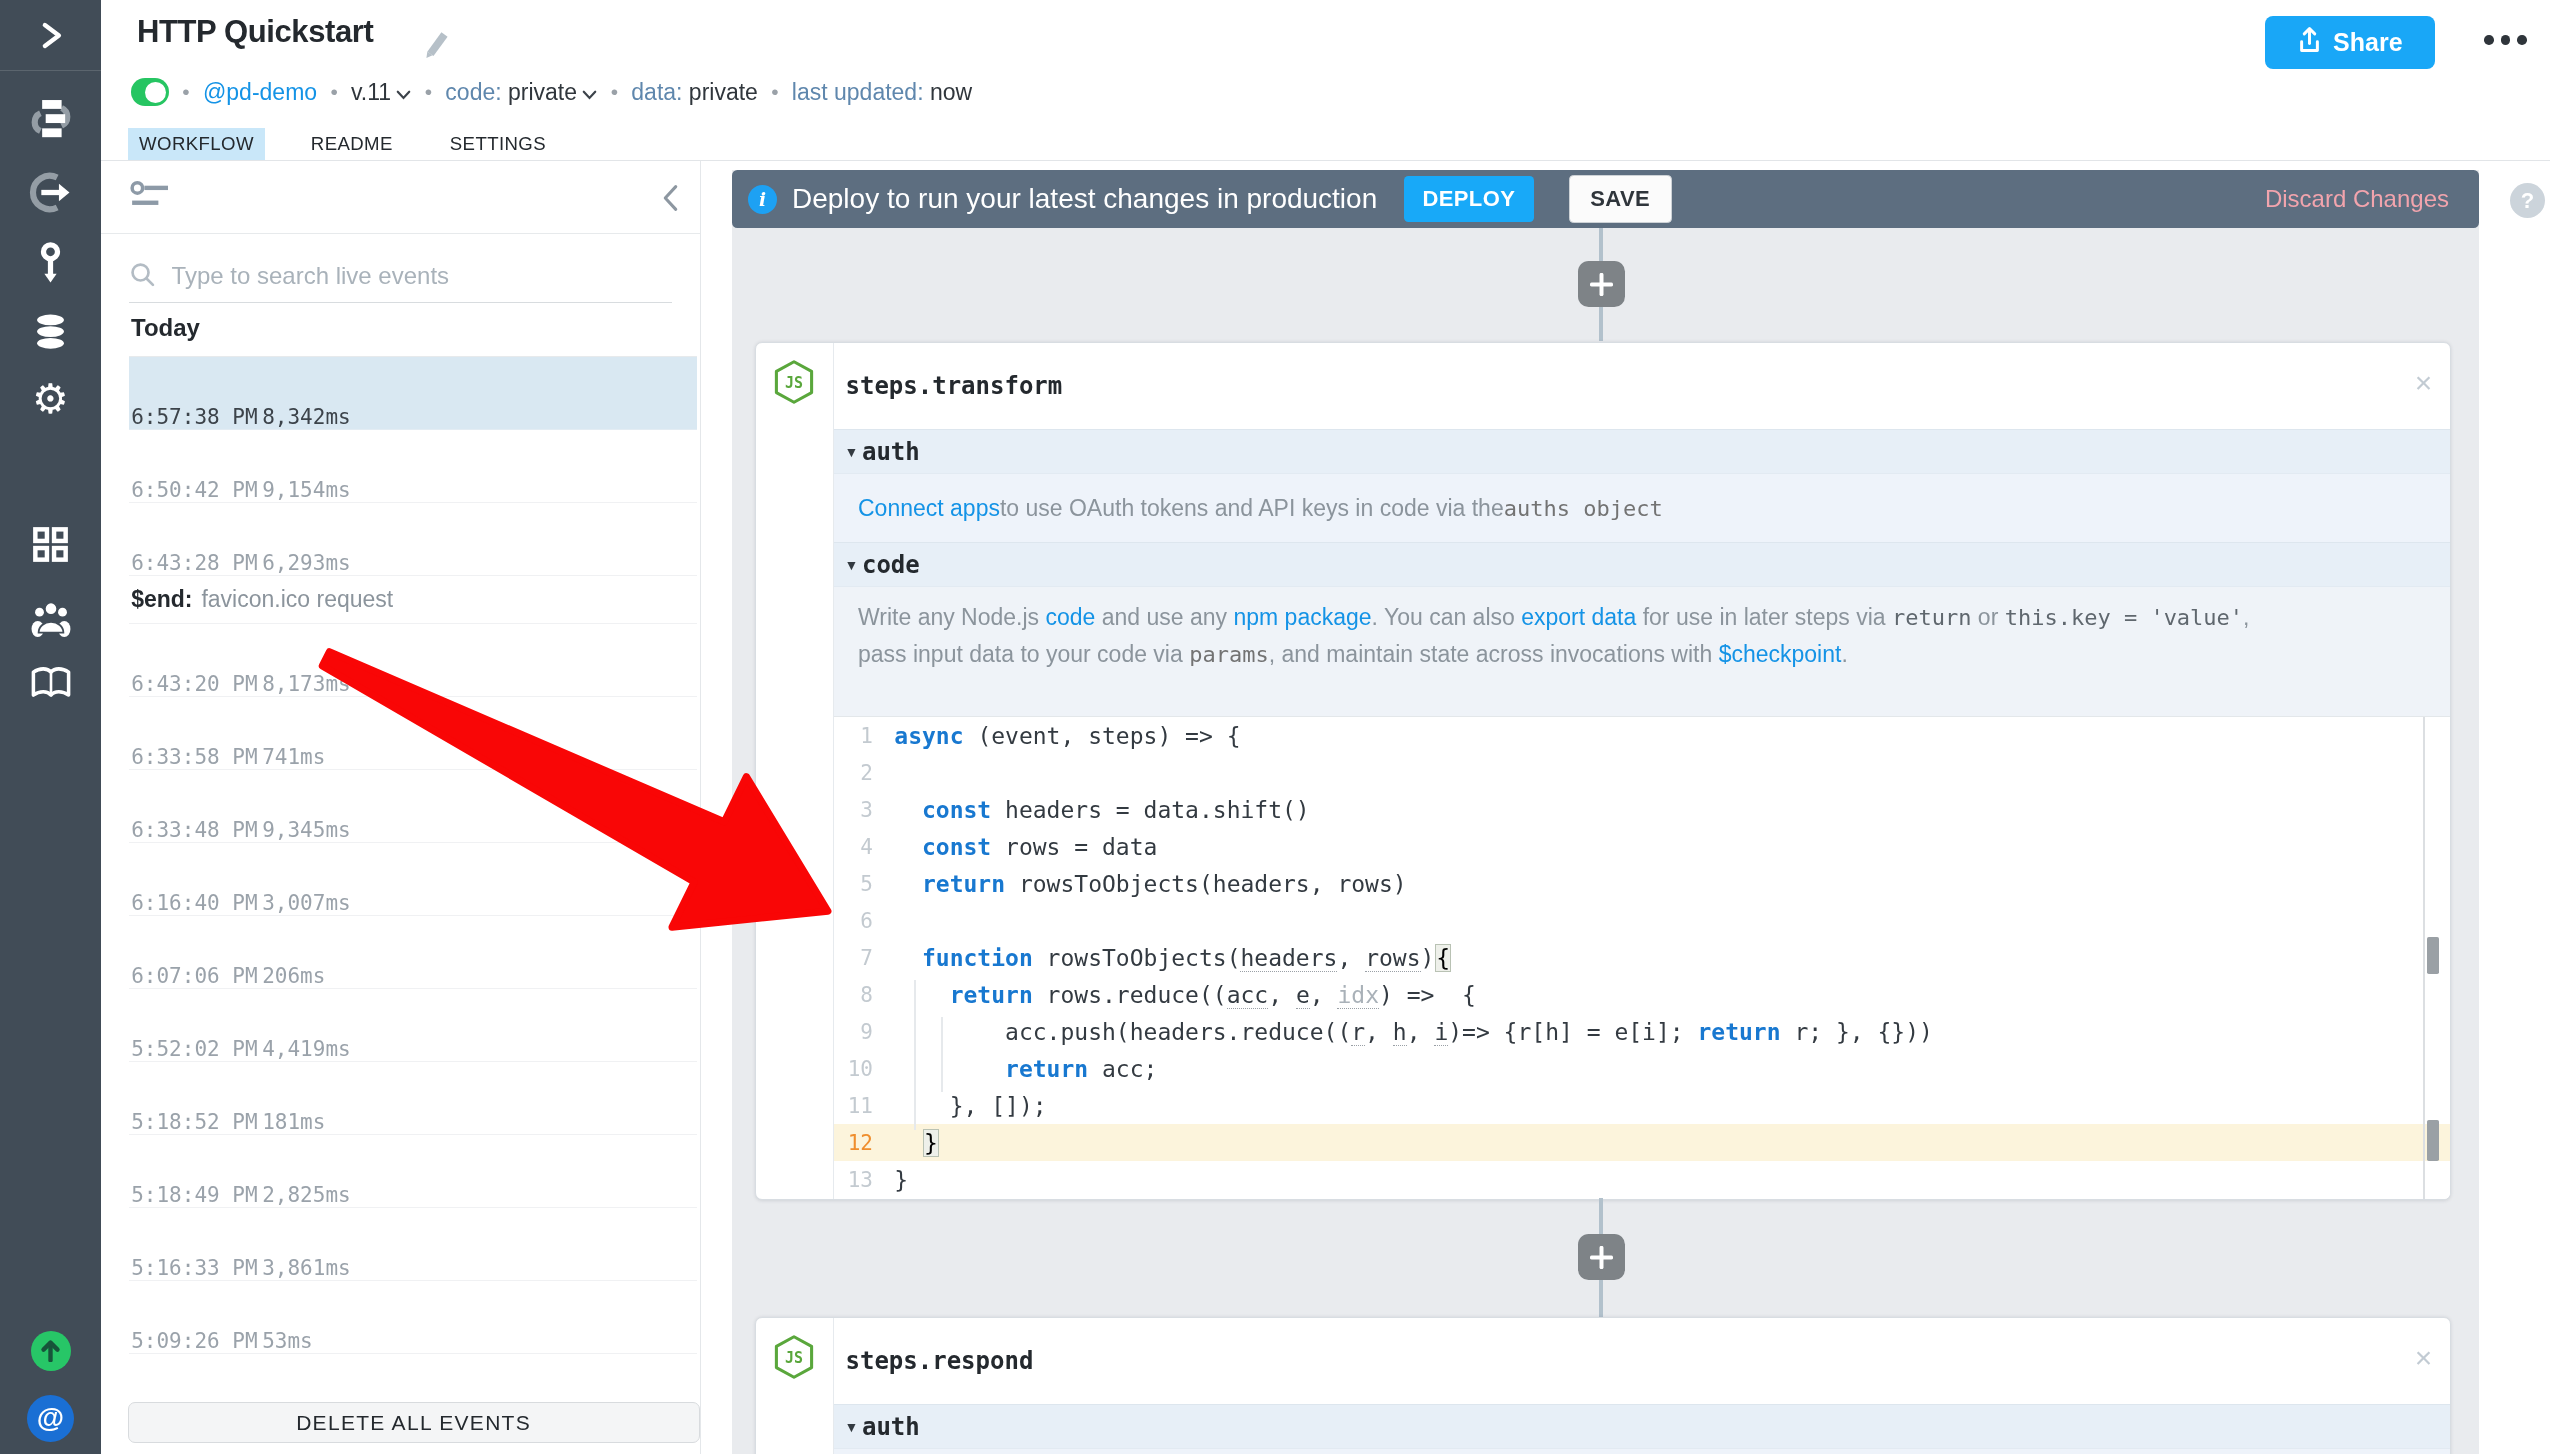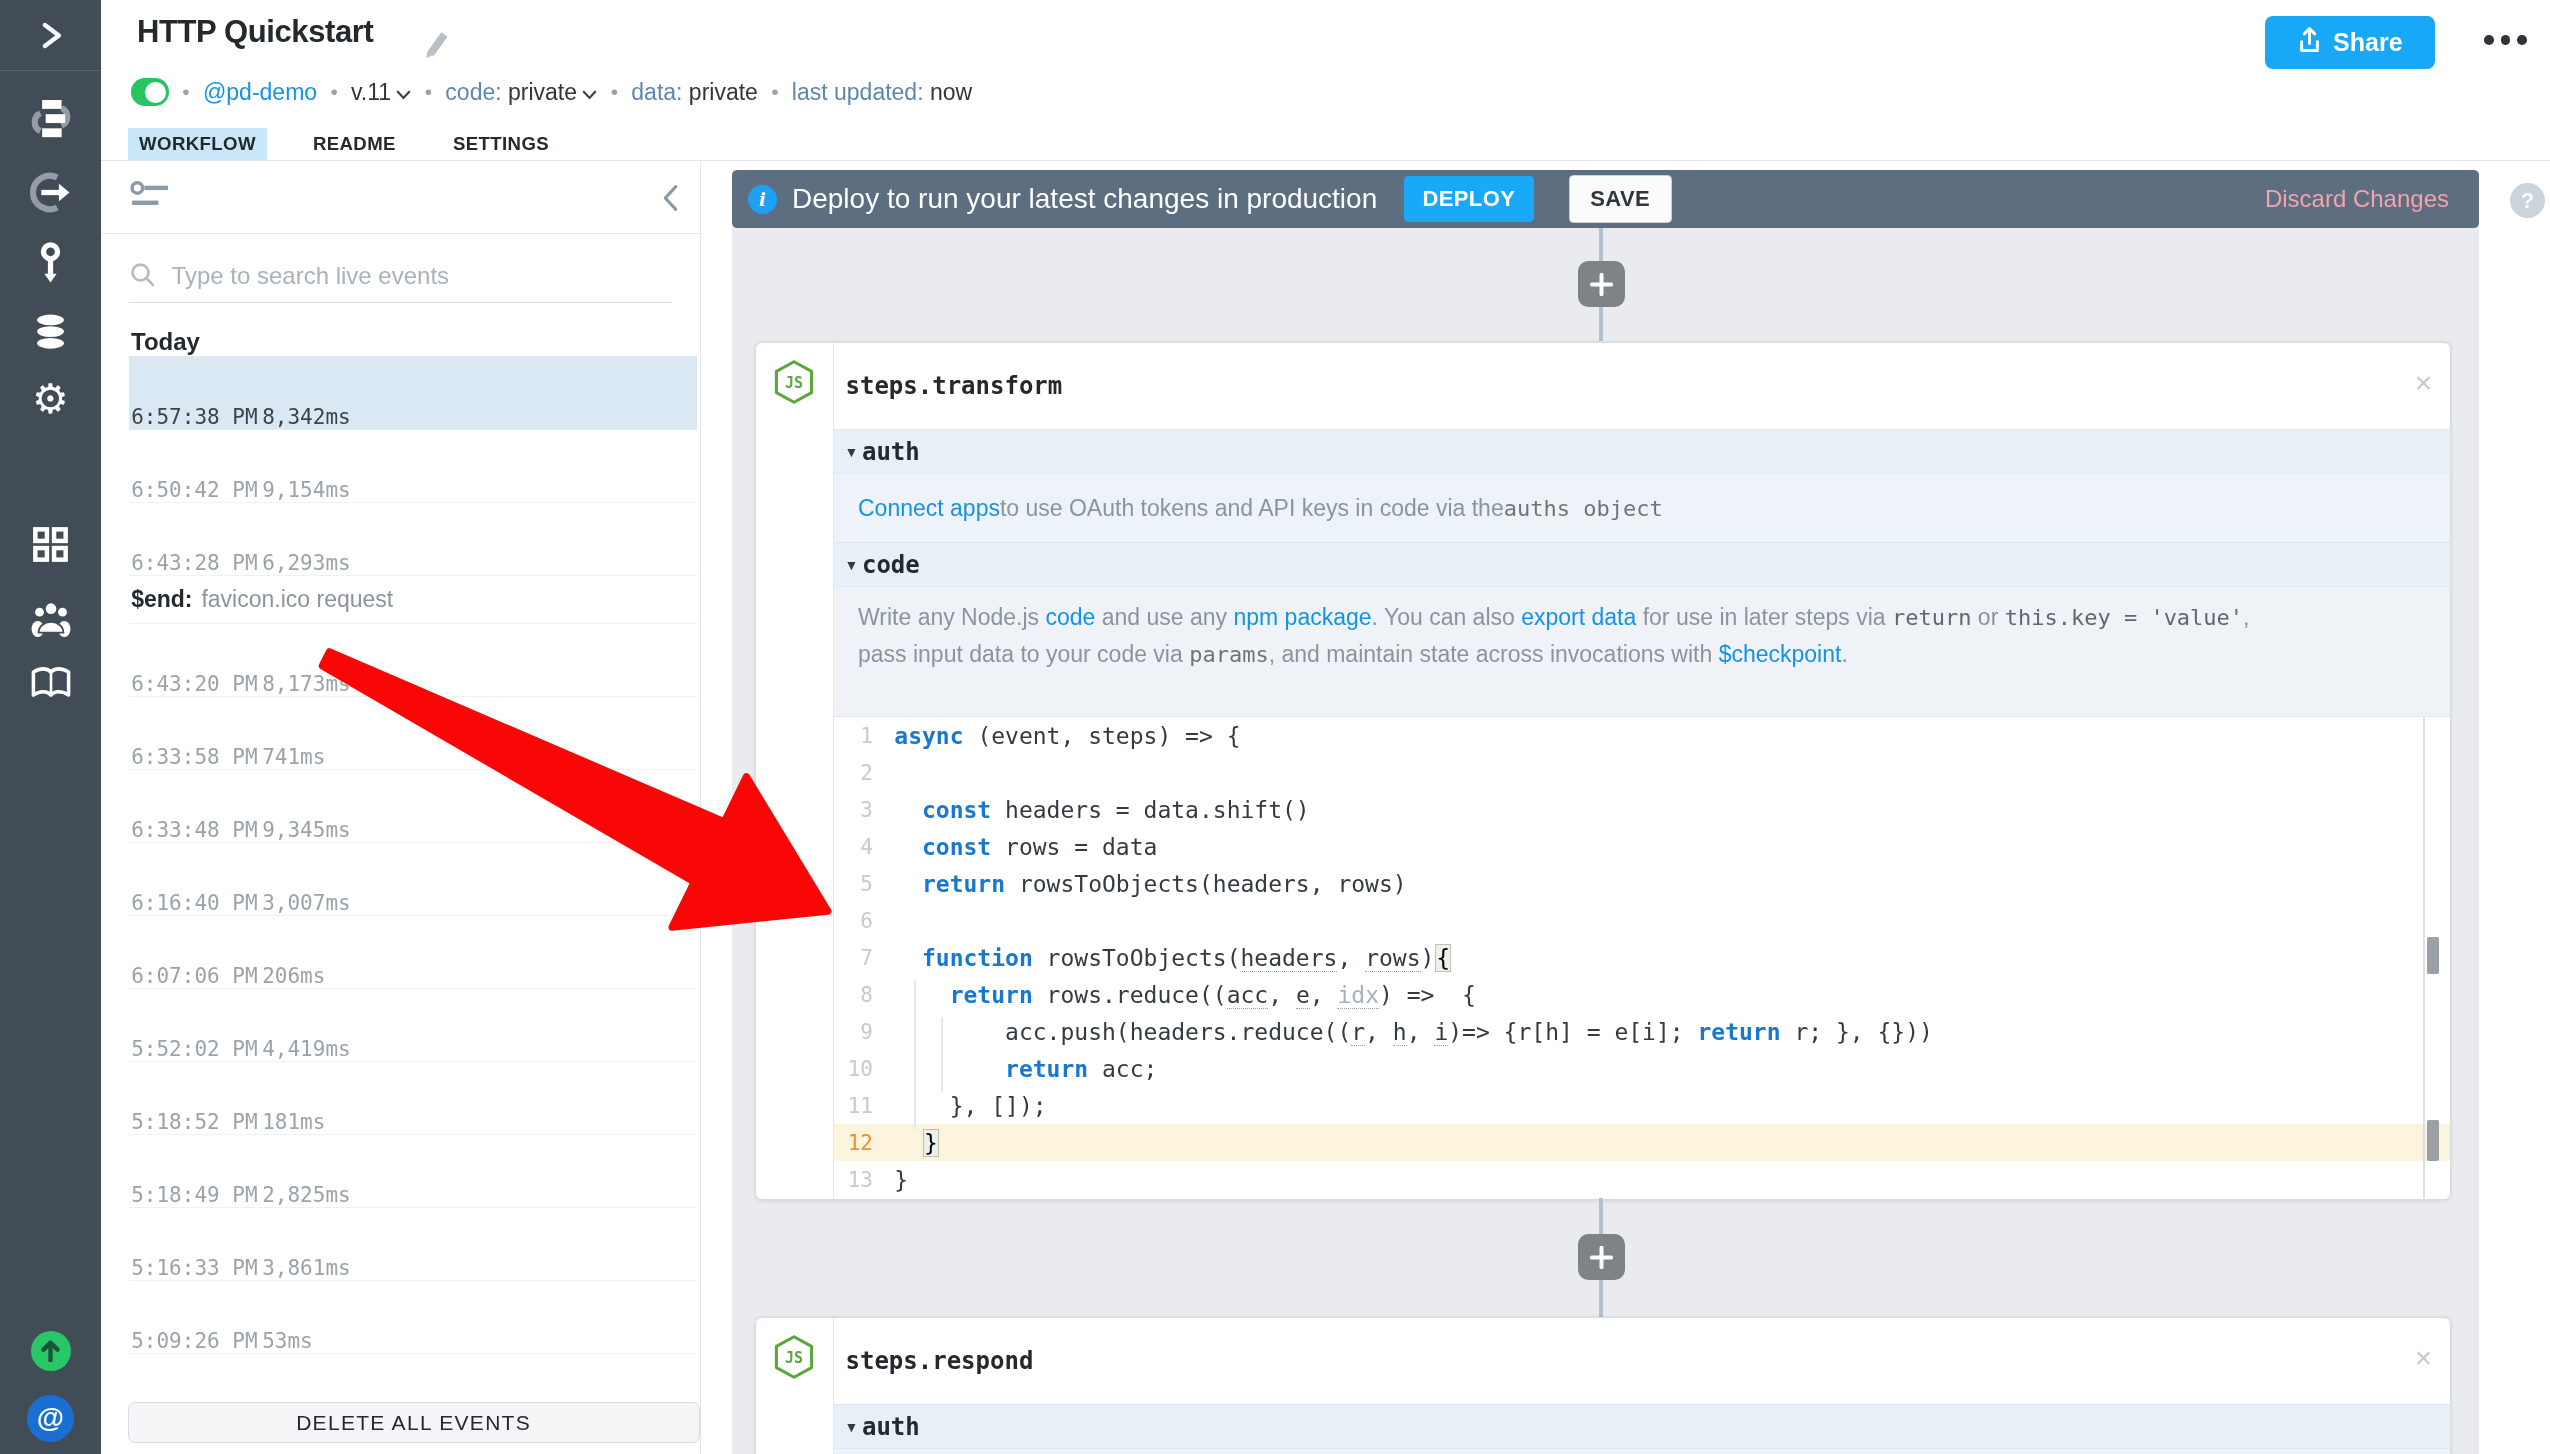--- a/index.html
+++ b/index.html
@@ -15,35 +15,35 @@
   .pencil{position:absolute;left:321px;top:25px;}
   .meta-row{position:absolute;left:30px;top:76px;height:32px;display:flex;align-items:center;gap:13.3px;font-size:23px;}
   .toggle{width:38px;height:28px;border-radius:14px;background:#26c562;position:relative;}
   .toggle .knob{position:absolute;right:3.5px;top:3.5px;width:21px;height:21px;border-radius:50%;background:#fff;}
   .bullet{color:#9aa1a8;font-size:21px;}
   .m-link{color:#1493e6;}
   .m-label{color:#5f87ad;}
   .m-val{color:#30363c;}
   .chev{display:inline-block;margin-left:5.3px;}
   .tabs{position:absolute;left:26.6px;bottom:0;height:32px;display:flex;gap:34px;}
-  .tab{height:32px;display:flex;align-items:center;padding:0 11.5px;font-size:18.6px;font-weight:700;color:#24292e;letter-spacing:0.4px;}
+  .tab{height:32px;display:flex;align-items:center;padding:0 11.5px;font-size:18.6px;font-weight:400;color:#24292e;letter-spacing:0.4px;}
   .tab.active{background:#c9e7f9;}
   .share-btn{position:absolute;right:115px;top:16px;width:170px;height:53px;border-radius:8px;background:#19a7f7;
     display:flex;align-items:center;justify-content:center;gap:10.6px;color:#fff;font-size:25px;font-weight:700;}
   .ellipsis{position:absolute;right:23px;top:35px;display:flex;gap:7px;}
   .ellipsis i{width:9.7px;height:9.7px;border-radius:50%;background:#2f353b;}
   
   .events{position:absolute;left:101px;top:160px;width:599px;bottom:0;background:#fff;border-right:0.9px solid #e4e7ea;z-index:3;}
   .ev-head{position:absolute;left:0;top:0;width:100%;height:73px;border-bottom:0.9px solid #e7eaec;}
   .filter-ic{position:absolute;left:28px;top:19.5px;}
   .collapse-ic{position:absolute;right:19.5px;top:23px;}
   .search-row{position:absolute;left:28px;right:28px;top:89px;height:53px;border-bottom:0.9px solid #d8dcdf;display:flex;align-items:center;gap:14px;}
   .search-input{border:none;outline:none;flex:1;font-size:24px;color:#3c434a;font-family:"Liberation Sans",sans-serif;background:transparent;}
   .search-input::placeholder{color:#a9b2ba;}
-  .group-label{position:absolute;left:30px;top:168px;font-size:24px;font-weight:700;color:#24292e;}
+  .group-label{position:absolute;left:30px;top:154px;font-size:24px;font-weight:700;color:#24292e;}
   .evt-list{position:absolute;left:27.5px;right:2.7px;top:196px;border-top:0.9px solid #e7eaec;}
   .evt{height:72px;border-bottom:0.9px solid #f0f1f3;display:flex;align-items:flex-end;padding-left:2.7px;
        font-family:"DejaVu Sans Mono",monospace;font-size:21px;color:#9aa2aa;}
   .evt.sel{background:#d9e8f2;color:#3c434a;border-bottom-color:#e3ecf3;}
   .evt .t{width:131px;flex:none;}
   .evt-label{height:47px;border-bottom:0.9px solid #f0f1f3;display:flex;align-items:center;padding-left:2.7px;font-size:23px;color:#8b949c;}
   .evt-label b{color:#24292e;font-weight:700;margin-right:8.9px;}
   .delete-btn{position:absolute;left:26.6px;bottom:10.6px;width:570px;height:39px;border-radius:7px;background:#f4f5f6;
     border:0.9px solid #d8dbde;display:flex;align-items:center;justify-content:center;font-size:21px;letter-spacing:1.3px;color:#24292e;}
   

